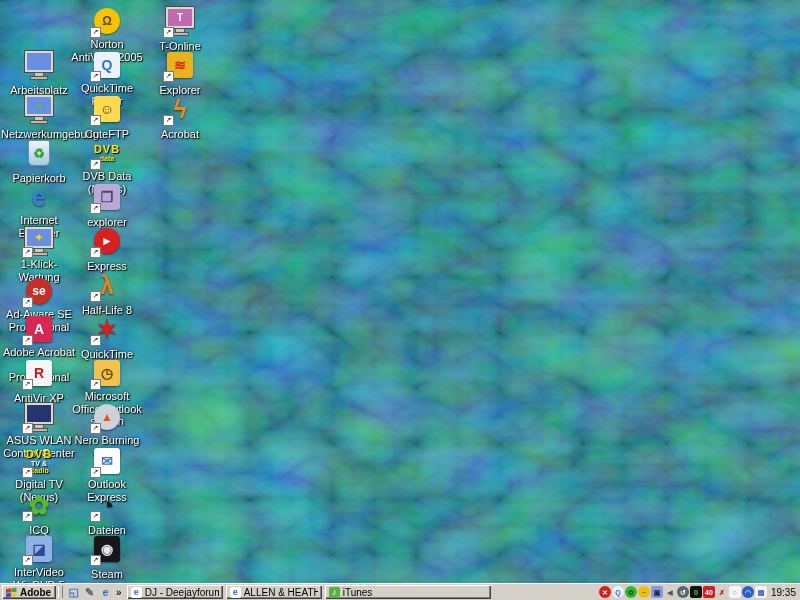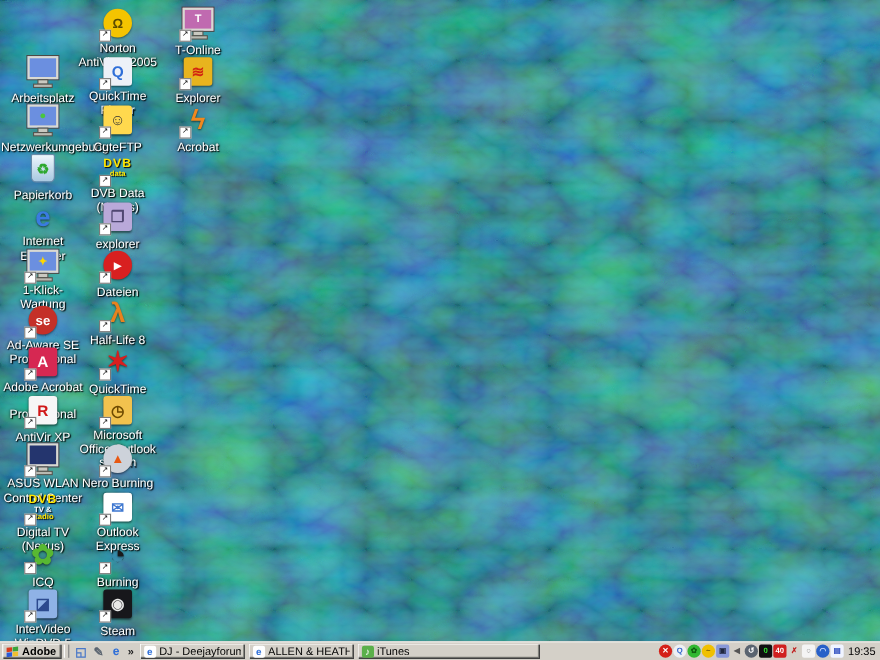--- a/index.html
+++ b/index.html
@@ -191,21 +191,21 @@
           <div class="shape-square" style="background: rgb(185, 169, 217);">
             <span style="color: rgb(79, 70, 112);">❒</span>
           </div>
           <span class="sc">↗</span>
         </div><div class="ilabel">explorer</div></div>
       <div class="cell" style="left: 69px; top: 226px;"><div class="art">
           <div class="shape-circle" style="background: rgb(216, 32, 32);">
             <span style="color: rgb(255, 255, 255);">►</span>
           </div>
           <span class="sc">↗</span>
-        </div><div class="ilabel">Dateien</div></div>
+        </div><div class="ilabel">Express</div></div>
       <div class="cell" style="left: 69px; top: 270px;"><div class="art">
           <span class="shape-glyph" style="color: rgb(232, 130, 30);">λ</span>
           <span class="sc">↗</span>
         </div><div class="ilabel">Half-Life 8</div></div>
       <div class="cell" style="left: 69px; top: 314px;"><div class="art">
           <span class="shape-glyph" style="color: rgb(216, 30, 30);">✶</span>
           <span class="sc">↗</span>
         </div><div class="ilabel">QuickTime</div></div>
       <div class="cell" style="left: 69px; top: 358px;"><div class="art">
           <div class="shape-square" style="background: rgb(242, 194, 78);">
@@ -221,21 +221,21 @@
         </div><div class="ilabel">Nero Burning ROM</div></div>
       <div class="cell" style="left: 69px; top: 446px;"><div class="art">
           <div class="shape-square" style="background: rgb(255, 255, 255);">
             <span style="color: rgb(63, 120, 208);">✉</span>
           </div>
           <span class="sc">↗</span>
         </div><div class="ilabel">Outlook Express</div></div>
       <div class="cell" style="left: 69px; top: 490px;"><div class="art">
           <span class="shape-glyph" style="color: rgb(26, 26, 26);">◔</span>
           <span class="sc">↗</span>
-        </div><div class="ilabel">Burning</div></div>
+        </div><div class="ilabel">Dateien</div></div>
       <div class="cell" style="left: 69px; top: 534px;"><div class="art">
           <div class="shape-square" style="background: rgb(23, 23, 27);">
             <span style="color: rgb(232, 232, 232);">◉</span>
           </div>
           <span class="sc">↗</span>
         </div><div class="ilabel">Steam</div></div>
       <div class="cell" style="left: 142px; top: 6px;"><div class="art">
           <div class="shape-monitor">
             <div class="scr" style="background: rgb(192, 106, 176);">
               <span style="color: rgb(255, 255, 255);">T</span>

